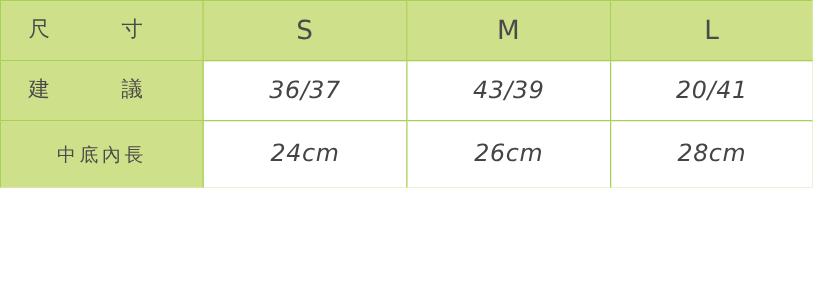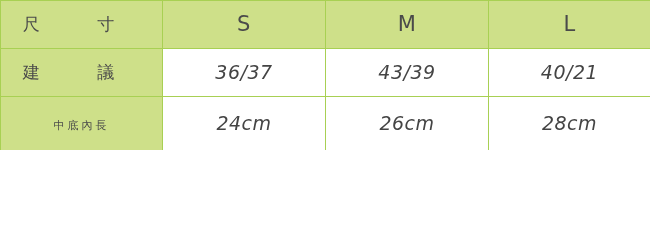--- a/index.html
+++ b/index.html
@@ -80,21 +80,21 @@
   
   .label-rec {
     font-size: 17px;
     letter-spacing: 26px;
     text-indent: 26px;
     color: #4a4a4a;
   }
 
   
   .label-len {
-    font-size: 11px;
+    font-size: 15px;
     letter-spacing: 3px;
     text-indent: 3px;
     color: #4a4a4a;
   }
 
   
   .value-num {
     font-size: 19px;
     color: #444444;
     letter-spacing: 0.5px;
@@ -131,21 +131,21 @@
         <td class="green">
           <span class="label-rec">建    議</span>
         </td>
         <td class="data">
           <span class="value-num">36/37</span>
         </td>
         <td class="data">
           <span class="value-num">43/39</span>
         </td>
         <td class="data">
-          <span class="value-num">40/21</span>
+          <span class="value-num">20/41</span>
         </td>
       </tr>
 
       <tr class="row-len">
         <td class="green">
           <span class="label-len">中底內長</span>
         </td>
         <td class="data">
           <span class="value-num">24cm</span>
         </td>

